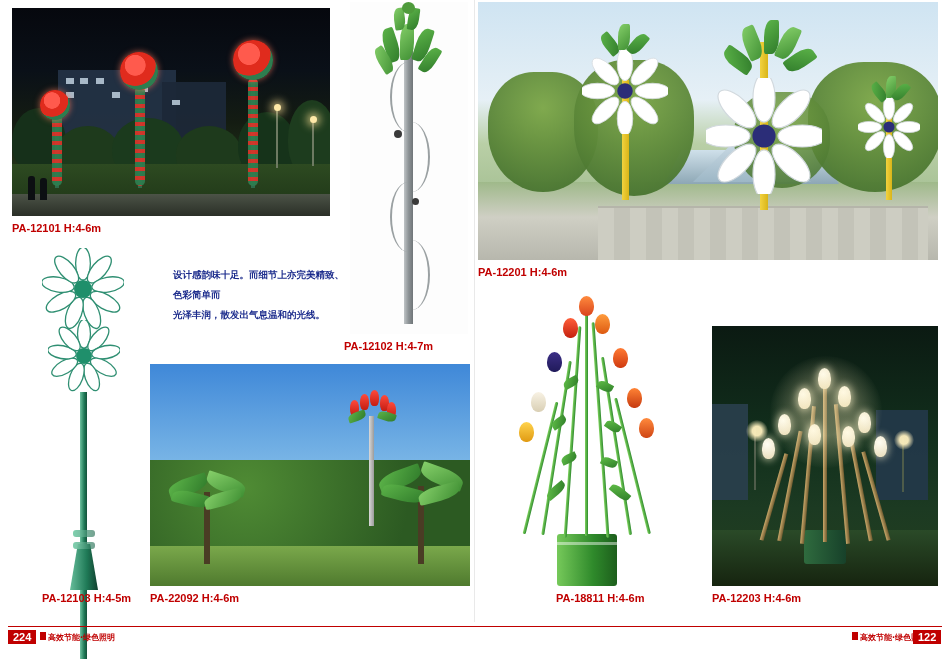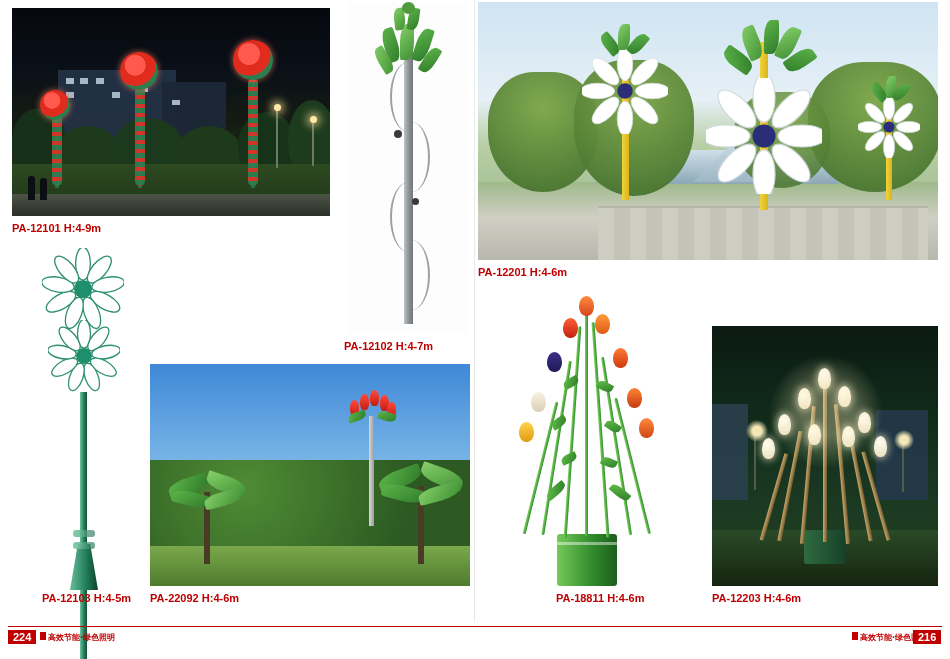--- a/index.html
+++ b/index.html
@@ -242,21 +242,21 @@
     <div class="flower-head" style="left:221px; top:32px; width:40px; height:40px;"></div>
 
     <div class="streetlight" style="left:264px; top:98px; height:62px;"></div>
     <div class="sl-glow" style="left:262px; top:96px;"></div>
     <div class="streetlight" style="left:300px; top:110px; height:48px;"></div>
     <div class="sl-glow" style="left:298px; top:108px;"></div>
 
     <div class="p1-person" style="left:16px; top:168px; width:7px; height:24px;"></div>
     <div class="p1-person" style="left:28px; top:170px; width:7px; height:22px;"></div>
   </div>
-  <div class="caption" style="left:12px; top:222px;">PA-12101 H:4-9m</div>
+  <div class="caption" style="left:12px; top:222px;">PA-12101 H:4-6m</div>
 
   <div class="photo" id="photo-12102">
     <div class="tower-sky"></div>
     <div class="tower-pole"></div>
 
     <div class="tower-vine" style="left:40px; top:60px; height:70px;"></div>
     <div class="tower-vine" style="left:44px; top:120px; height:70px; transform:scaleX(-1);"></div>
     <div class="tower-vine" style="left:40px; top:180px; height:70px;"></div>
     <div class="tower-vine" style="left:44px; top:238px; height:70px; transform:scaleX(-1);"></div>
 
@@ -487,23 +487,25 @@
     <div class="p7-bud" style="left:50px; top:112px;"></div>
     <div class="p7-bud" style="left:162px; top:110px;"></div>
     <div class="p7-bud" style="left:96px; top:98px;"></div>
     <div class="p7-bud" style="left:130px; top:100px;"></div>
 
     <div class="p7-glow" style="left:58px; top:30px; width:112px; height:112px; opacity:.35;"></div>
   </div>
   <div class="caption" style="left:712px; top:592px;">PA-12203 H:4-6m</div>
 
   <div id="body-text">
+    <p>设计感韵味十足。而细节上亦完美精致、色彩简单而</p>
+    <p>光泽丰润，散发出气息温和的光线。</p>
   </div>
 
   <div class="footer-line"></div>
   <div class="footer-num" id="page-left-num">224</div>
   <div class="footer-sq" id="footer-sq-left"></div>
   <div class="footer-txt" id="footer-txt-left">高效节能·绿色照明</div>
   <div class="footer-sq" id="footer-sq-right"></div>
   <div class="footer-txt" id="footer-txt-right">高效节能·绿色照明</div>
-  <div class="footer-num" id="page-right-num">216</div>
+  <div class="footer-num" id="page-right-num">122</div>
 
 </div>
 
 </body></html>

